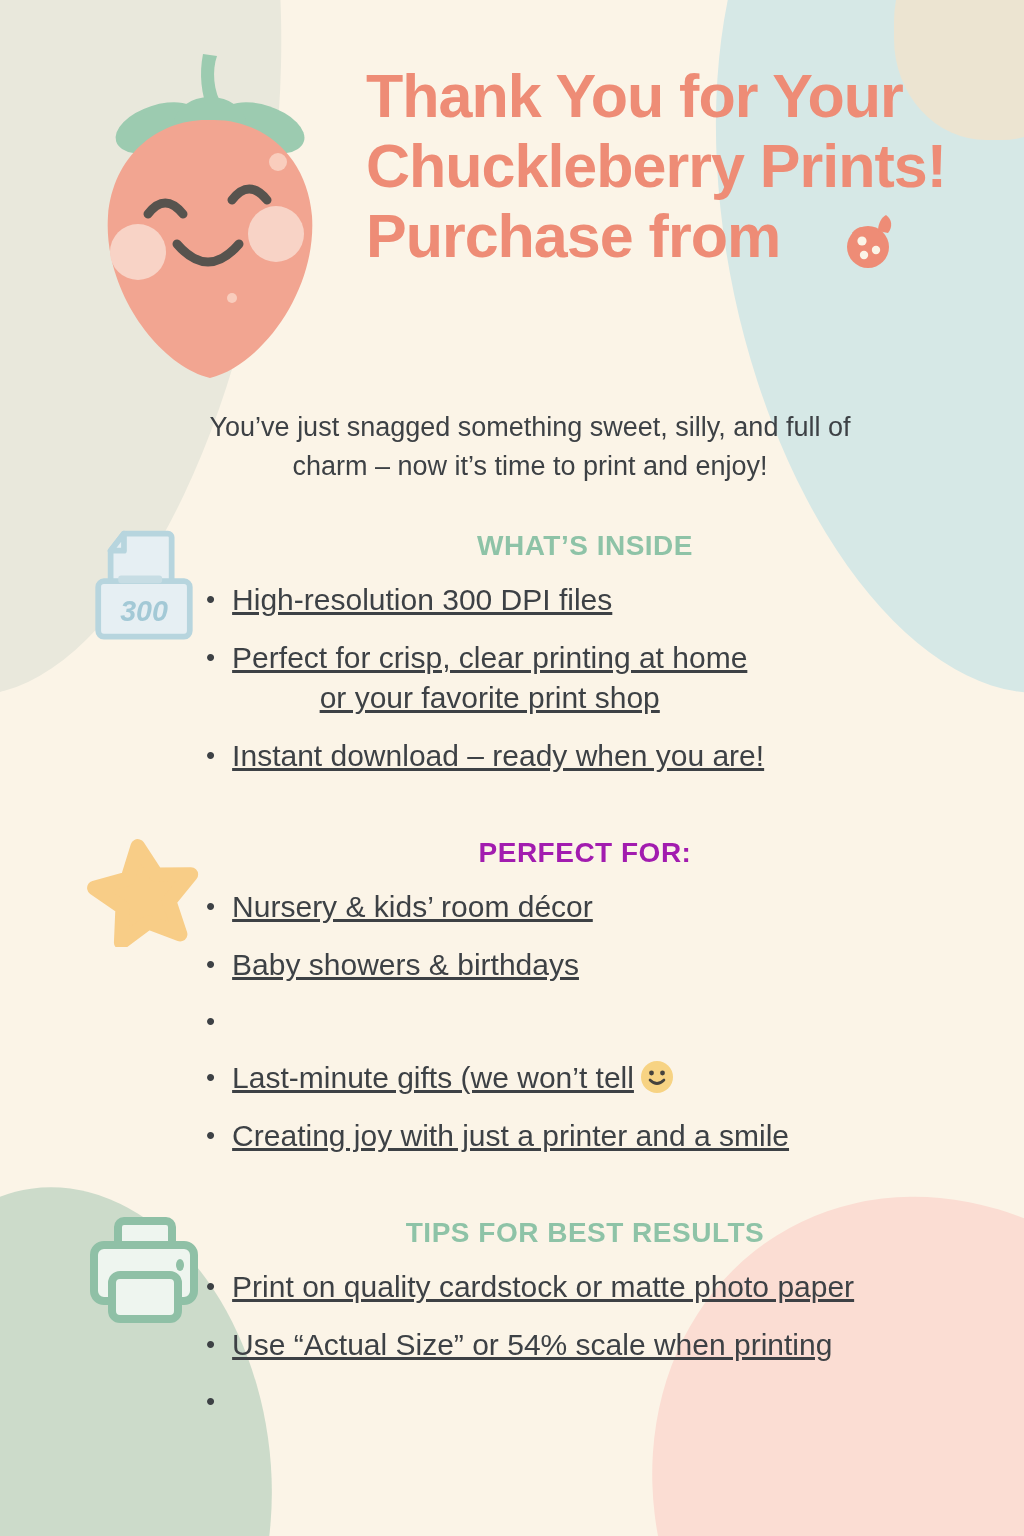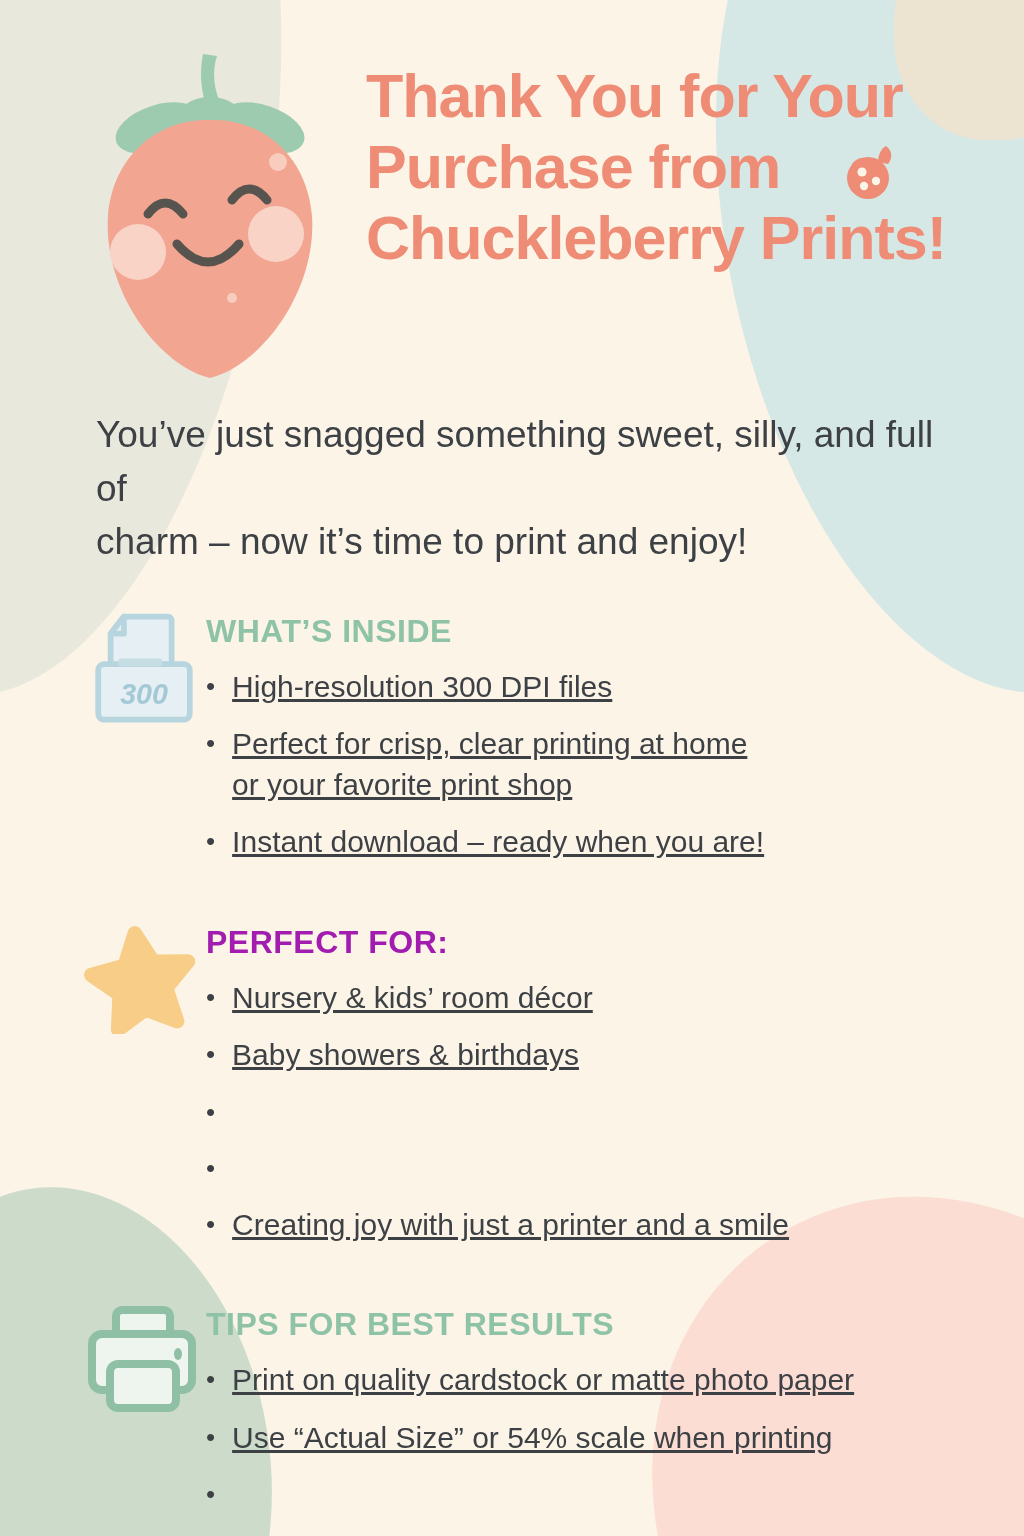--- a/index.html
+++ b/index.html
@@ -11,37 +11,37 @@
     color:#3d4145;
   }
   
   .blob { position:absolute; z-index:0; }
   .blob-tl { left:-190px; top:-340px; width:460px; height:1040px; border-radius:50%; background:#e9e8dc; transform:rotate(9deg); }
   .blob-tr { right:-185px; top:-210px; width:480px; height:910px; border-radius:50%; background:#d6e8e6; transform:rotate(-12deg); }
   .blob-tr-corner { right:-70px; top:-80px; width:200px; height:220px; border-radius:46%; background:#ece4d1; }
   .blob-bl { left:-130px; bottom:-210px; width:400px; height:560px; border-radius:50%; background:#ccdbca; transform:rotate(-8deg); }
   .blob-br { right:-210px; bottom:-300px; width:570px; height:650px; border-radius:50%; background:#fbddd3; transform:rotate(-32deg); }
 
-  .page { position:relative; z-index:1; padding:0 60px 0 60px; }
+  .page { position:relative; z-index:1; padding:0 60px 0 60px;text-align:center; }
 
   
   .header { display:flex; align-items:flex-start; }
   .mascot { margin:48px 0 0 0; flex-shrink:0; }
   .title-block { margin:62px 0 0 6px; }
   .title-line { font-size:61px; font-weight:700; color:#ee8c76; line-height:1.14; letter-spacing:-1px; display:flex; align-items:center; }
   .mini-berry { margin-left:58px; margin-top:10px; }
 
   
-  .intro { margin:30px 0 0 36px; font-size:37px; line-height:1.45; white-space:pre-line; color:#3d4145; }
+  .intro { margin:30px 0 0 36px; font-size:27px; line-height:1.45; white-space:pre-line; color:#3d4145; }
 
   
   .info-section { display:flex; align-items:flex-start; margin-top:46px; }
   .icon-col { width:146px; flex-shrink:0; padding-left:22px;font-style:italic; }
   .content-col { flex:1; }
-  h2 { font-size:32px; font-weight:700; letter-spacing:0.5px; margin-bottom:20px; line-height:1.0; }
+  h2 { font-size:28px; font-weight:700; letter-spacing:0.5px; margin-bottom:20px; line-height:1.0; }
   .teal { color:#8ec3a7; }
   .gold { color:#a21caf; }
   ul { list-style:none; }
   li { display:flex; margin-bottom:17px; }
   .dot { font-size:26px; line-height:1.5; margin-right:17px; color:#3d4145; }
   .bullet-text { font-size:30px; line-height:1.35; white-space:pre-line; color:#3d4145;text-decoration:underline; }
   .bullet-text svg { vertical-align:-6px; margin-left:6px; }
 </style>
 </head>
 <body>
@@ -71,35 +71,35 @@
       <circle cx="172" cy="250" r="5" fill="#f9cdbd"></circle>
       <path d="M88,166 q17,-22 35,0" fill="none" stroke="#57534e" stroke-width="9" stroke-linecap="round"></path>
       <path d="M172,152 q17,-22 35,0" fill="none" stroke="#57534e" stroke-width="9" stroke-linecap="round"></path>
       <path d="M117,196 q31,36 62,0" fill="none" stroke="#57534e" stroke-width="9" stroke-linecap="round"></path>
     </svg>
     <div class="title-block">
       <div class="title-line">
         <span>Thank You for Your</span>
       </div>
       <div class="title-line">
+        <span>Chuckleberry Prints!</span>
+      </div>
+      <div class="title-line">
         <span>Purchase from</span>
         <svg class="mini-berry" width="62" height="62" viewBox="0 0 62 62">
           <g fill="#ee8c76">
             <circle cx="30" cy="36" r="21"></circle>
             <path d="M40,20 C40,12 44,6 48,4 C54,8 55,16 50,22 Z"></path>
             <path d="M14,22 q6,-8 14,-5 l-3,10 q-8,2 -11,-5 Z"></path>
           </g>
           <circle cx="24" cy="30" r="4.6" fill="#fbf4e7"></circle>
           <circle cx="38" cy="39" r="4.2" fill="#fbf4e7"></circle>
           <circle cx="26" cy="44" r="4.2" fill="#fbf4e7"></circle>
         </svg>
       </div>
-      <div class="title-line">
-        <span>Chuckleberry Prints!</span>
-      </div>
     </div>
   </div>
 
   <p class="intro">You’ve just snagged something sweet, silly, and full of
 charm – now it’s time to print and enjoy!</p>
 
   <div class="info-section">
     <div class="icon-col">
       <svg width="124" height="124" viewBox="0 0 130 130" style="margin-top:-8px">
         <g fill="#e6eff3" stroke="#b7d5de" stroke-width="6" stroke-linejoin="round">
@@ -146,20 +146,26 @@
           </li>
           <li>
             <span class="dot">•</span>
             <span class="bullet-text">Baby showers &amp; birthdays</span>
           </li>
           <li>
             <span class="dot">•</span>
           </li>
           <li>
             <span class="dot">•</span>
+            <span class="bullet-text">Last-minute gifts (we won’t tell<svg width="34" height="34" viewBox="0 0 34 34">
+    <circle cx="17" cy="17" r="16" fill="#f7d383"></circle>
+    <circle cx="11.5" cy="13" r="2.4" fill="#45423d"></circle>
+    <circle cx="22.5" cy="13" r="2.4" fill="#45423d"></circle>
+    <path d="M10,20 q7,7 14,0" fill="none" stroke="#45423d" stroke-width="2.6" stroke-linecap="round"></path>
+  </svg></span>
           </li>
           <li>
             <span class="dot">•</span>
             <span class="bullet-text">Creating joy with just a printer and a smile</span>
           </li>
         </ul>
     </div>
   </div>
 
   <div class="info-section">

